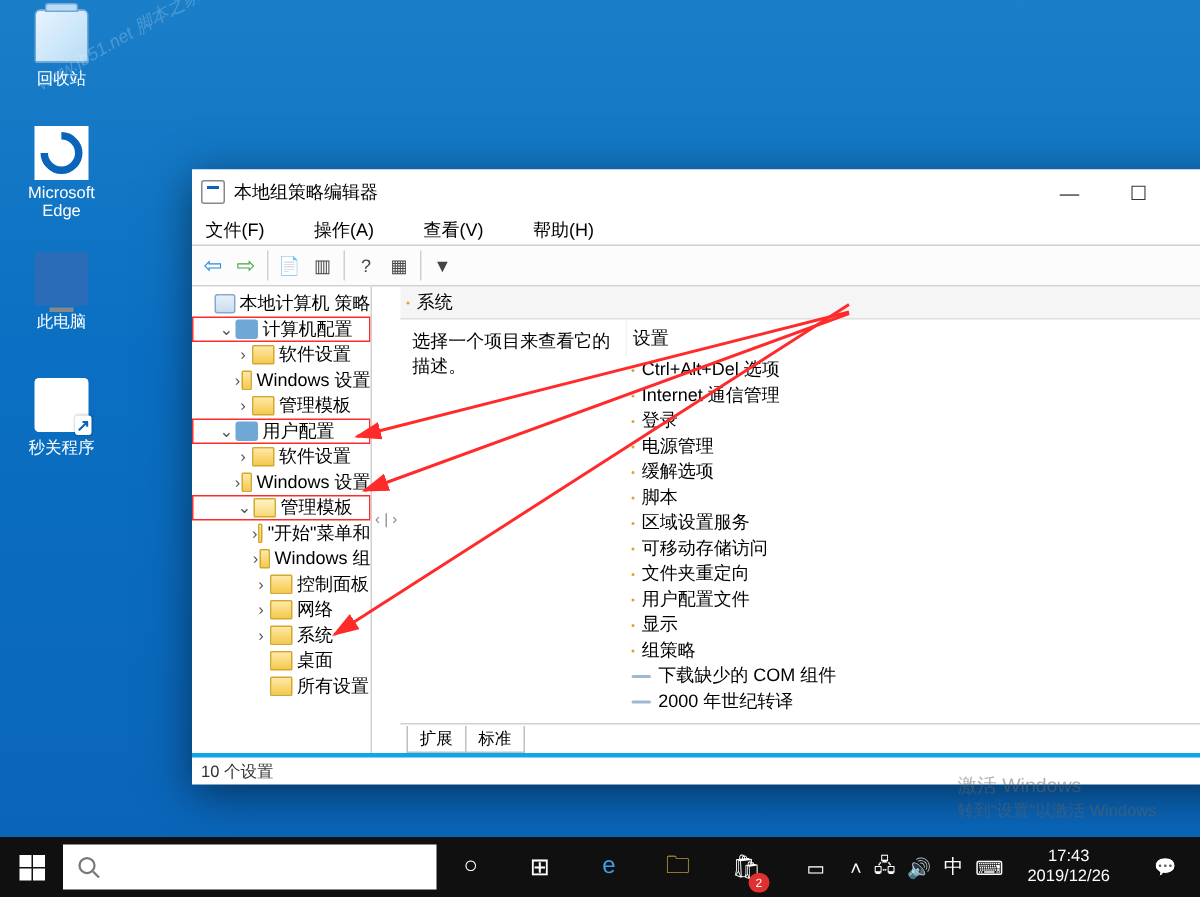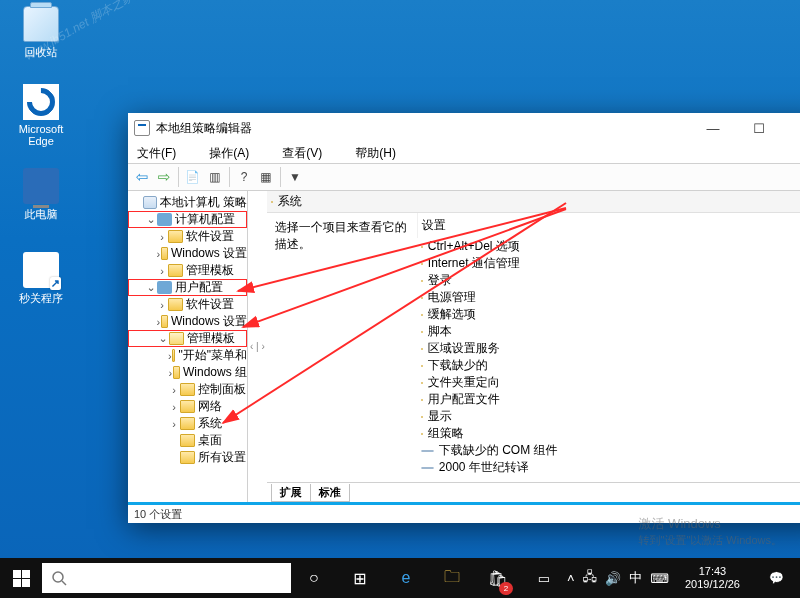--- a/index.html
+++ b/index.html
@@ -61,21 +61,21 @@
 .list-head { font-size:12px; padding: 4px 0 4px 4px; border-left:1px solid #f0f0f0;}
 .list-items { font-size:12px; }
 .list-item { display:flex; align-items:center; height:17px; padding-left:4px;}
 .list-item .fico{margin-right:5px;}
 .fico-page{background:linear-gradient(#fff,#e8f0fa);border:1px solid #a0b8d0;border-radius:1px;width:13px;}
 .scrollbar{position:absolute;right:0;top:0;bottom:0;width:17px;background:#f0f0f0;border-left:1px solid #e0e0e0;}
 .scroll-btn{height:17px;background:#f0f0f0;display:flex;align-items:center;justify-content:center;font-size:9px;color:#666;}
 .scroll-thumb{position:absolute;top:17px;left:2px;right:2px;height:180px;background:#c8c8c8;border-radius:2px;}
 
 .tabs-bar { display:flex; padding-left:4px; font-size:12px; border-top:1px solid #d0d0d0; height:20px; align-items:center;}
-.tab{padding:1px 8px;border:1px solid #c0c0c0;border-top:none;background:#fff;margin-right:-1px;font-size:11px;font-weight:bold;}
+.tab{padding:1px 8px;border:1px solid #c0c0c0;border-top:none;background:#fff;margin-right:-1px;font-size:11px;}
 .statusbar{height:18px;font-size:11px;padding-left:6px;display:flex;align-items:center;color:#333;}
 
 .splitter{cursor:col-resize;display:flex;align-items:center;font-size:10px;color:#888;padding:0 2px;}
 
 
 svg.arrows{position:absolute;left:128px;top:113px;width:578px;height:410px;pointer-events:none;}
 
 
 .watermark-top{position:absolute;left:18px;top:18px;transform:rotate(-30deg);color:rgba(255,255,255,0.22);font-size:12px;font-style:italic;}
 .watermark-act{position:absolute;right:18px;bottom:50px;color:rgba(100,100,100,0.5);font-size:13px;text-align:left;}
@@ -265,21 +265,21 @@
               <div class="list-item">
                 <span class="fico fico-folder"></span>
                 <span>脚本</span>
               </div>
               <div class="list-item">
                 <span class="fico fico-folder"></span>
                 <span>区域设置服务</span>
               </div>
               <div class="list-item">
                 <span class="fico fico-folder"></span>
-                <span>下载缺少的</span>
+                <span>可移动存储访问</span>
               </div>
               <div class="list-item">
                 <span class="fico fico-folder"></span>
                 <span>文件夹重定向</span>
               </div>
               <div class="list-item">
                 <span class="fico fico-folder"></span>
                 <span>用户配置文件</span>
               </div>
               <div class="list-item">

